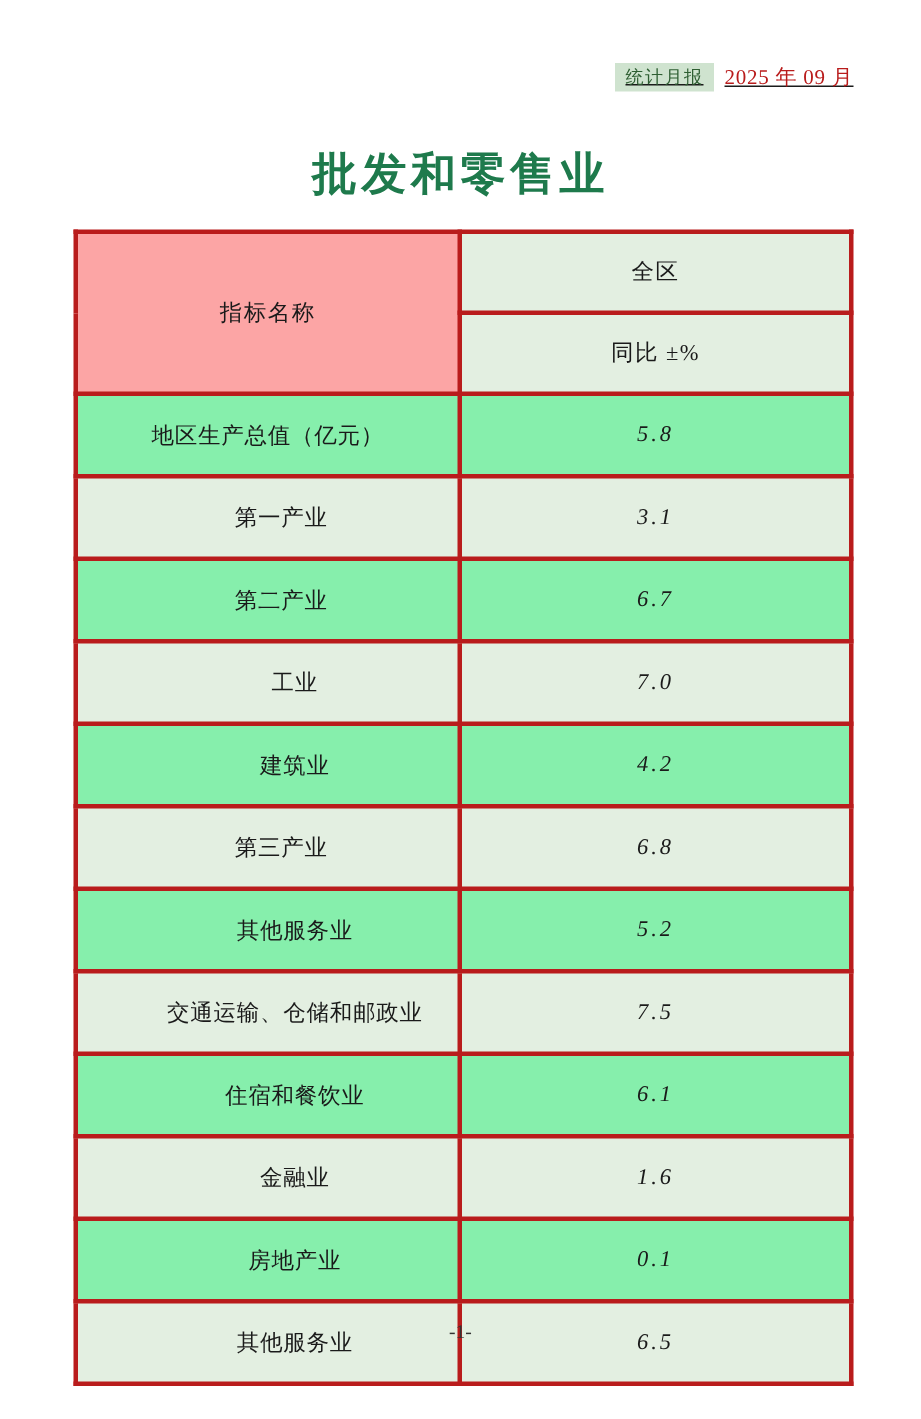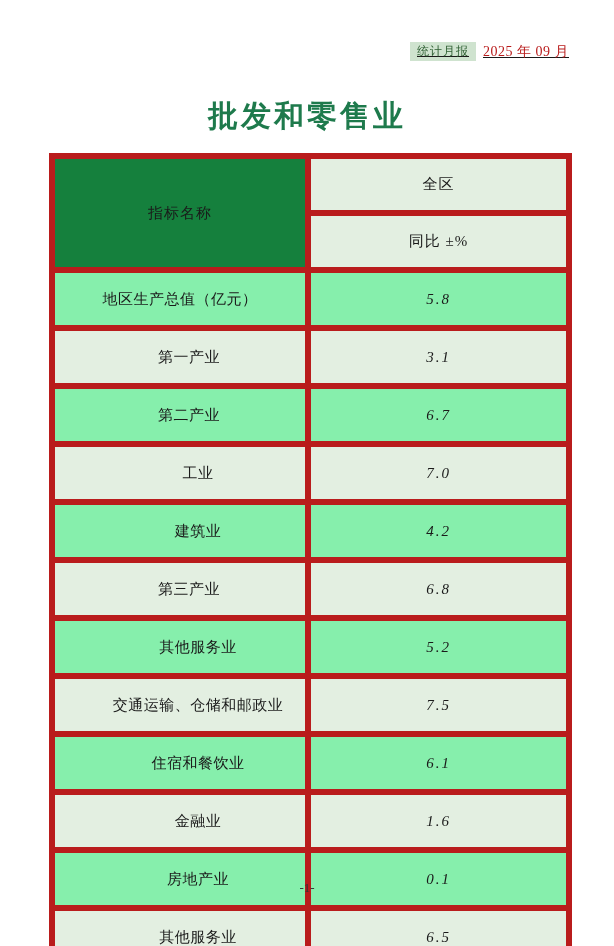--- a/index.html
+++ b/index.html
@@ -69,37 +69,37 @@
     top: 153px;
     left: 49px;
     width: 517px;
   }
   table.stat-table {
     border-collapse: collapse;
     width: 517px;
     table-layout: fixed;
   }
   table.stat-table td, table.stat-table th {
-    border: 6px solid #b91c1c;
+    border: 3px solid #b91c1c;
     font-weight: normal;
     font-size: 15px;
     color: #1a1a1a;
     font-family: "Liberation Serif", "DejaVu Serif", serif;
   }
   .col-name { width: 256px; }
   .col-val { width: 261px; }
 
   .hdr-cell {
     background: #e3efe1;
     text-align: center;
     height: 49px;
     letter-spacing: 1px;
   }
   .hdr-name {
-    background: #15803d;
+    background: #fca5a5;
     text-align: center;
     letter-spacing: 1px;
   }
   tr.data-row td {
     height: 50px;
   }
   td.name-cell {
     text-align: center;
     letter-spacing: 0.5px;
     padding: 0 4px;

